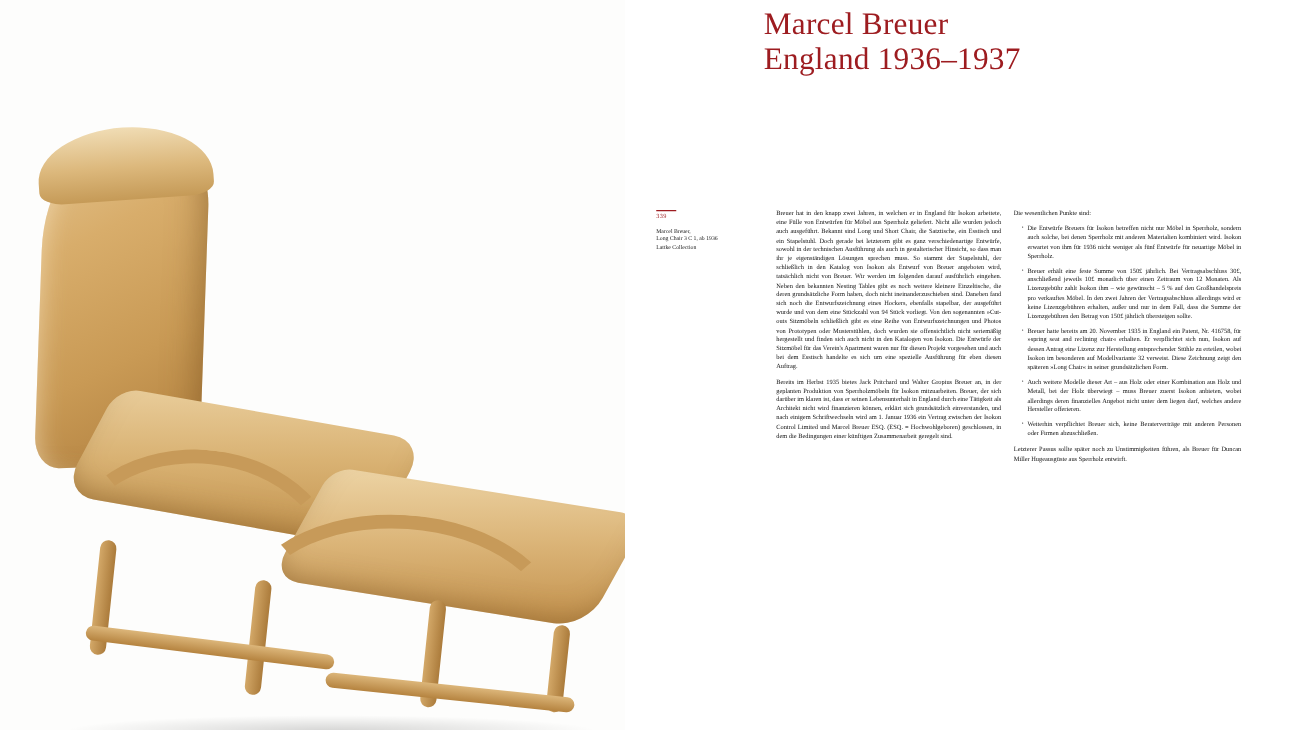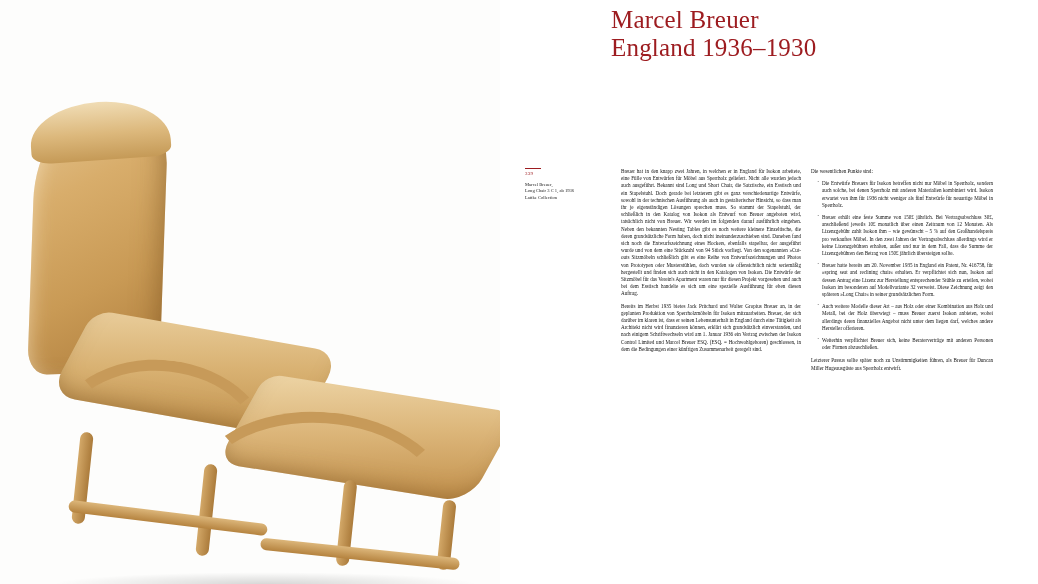--- a/index.html
+++ b/index.html
@@ -265,21 +265,21 @@
       </div>
     </div>
   </div>
 
   <div class="gutter-line"></div>
 
   <div class="page-right">
 
     <div class="title-block">
       <div class="title-line">Marcel Breuer</div>
-      <div class="title-line">England 1936–1930</div>
+      <div class="title-line">England 1936–1937</div>
     </div>
 
     <div class="columns">
 
       <div class="col-caption">
         <div class="caption-num">
           <span class="rule"></span>
           <span>339</span>
         </div>
         <div>Marcel Breuer,</div>

